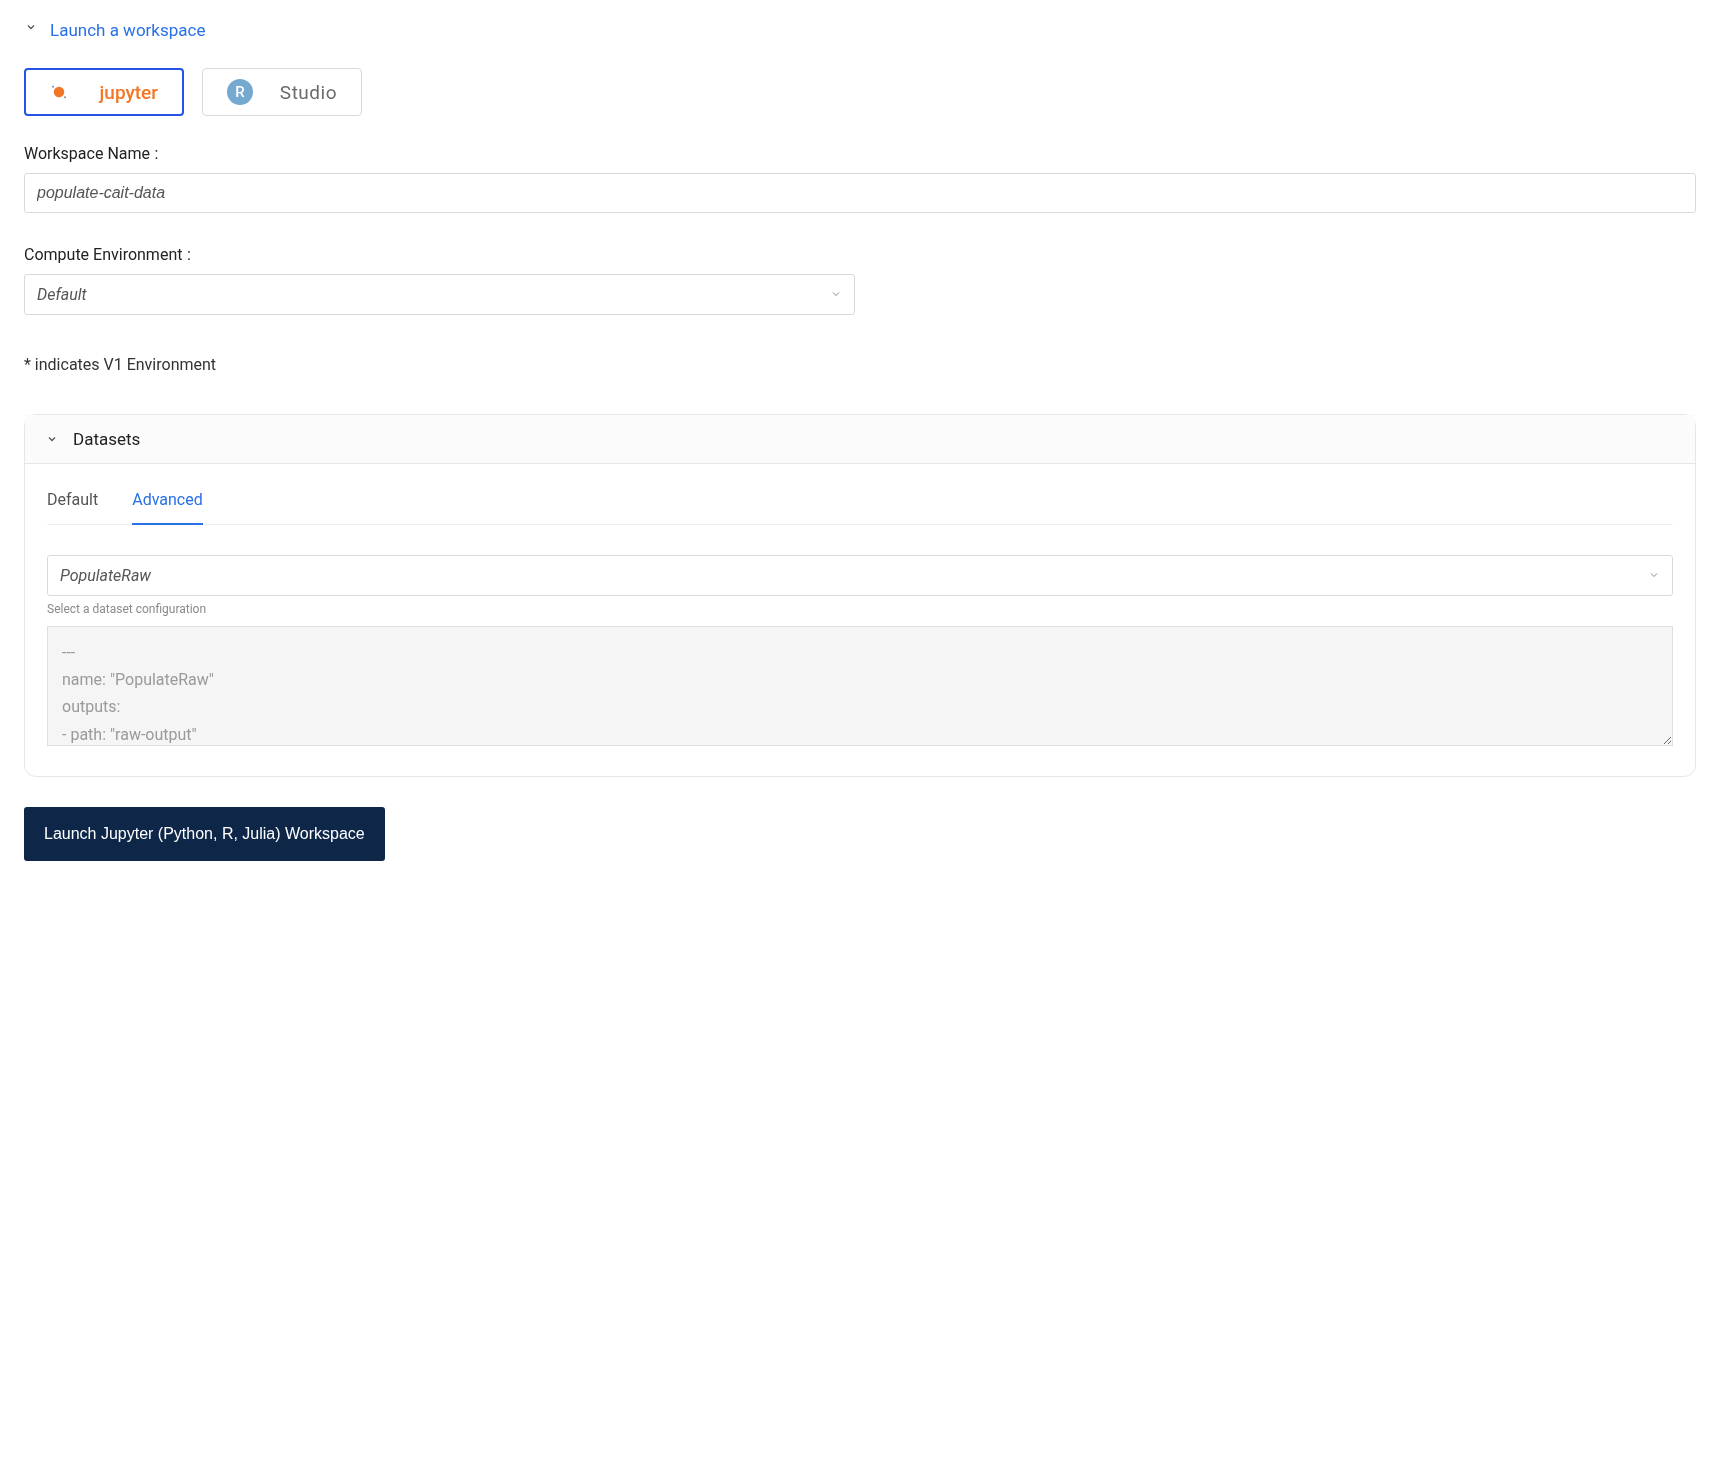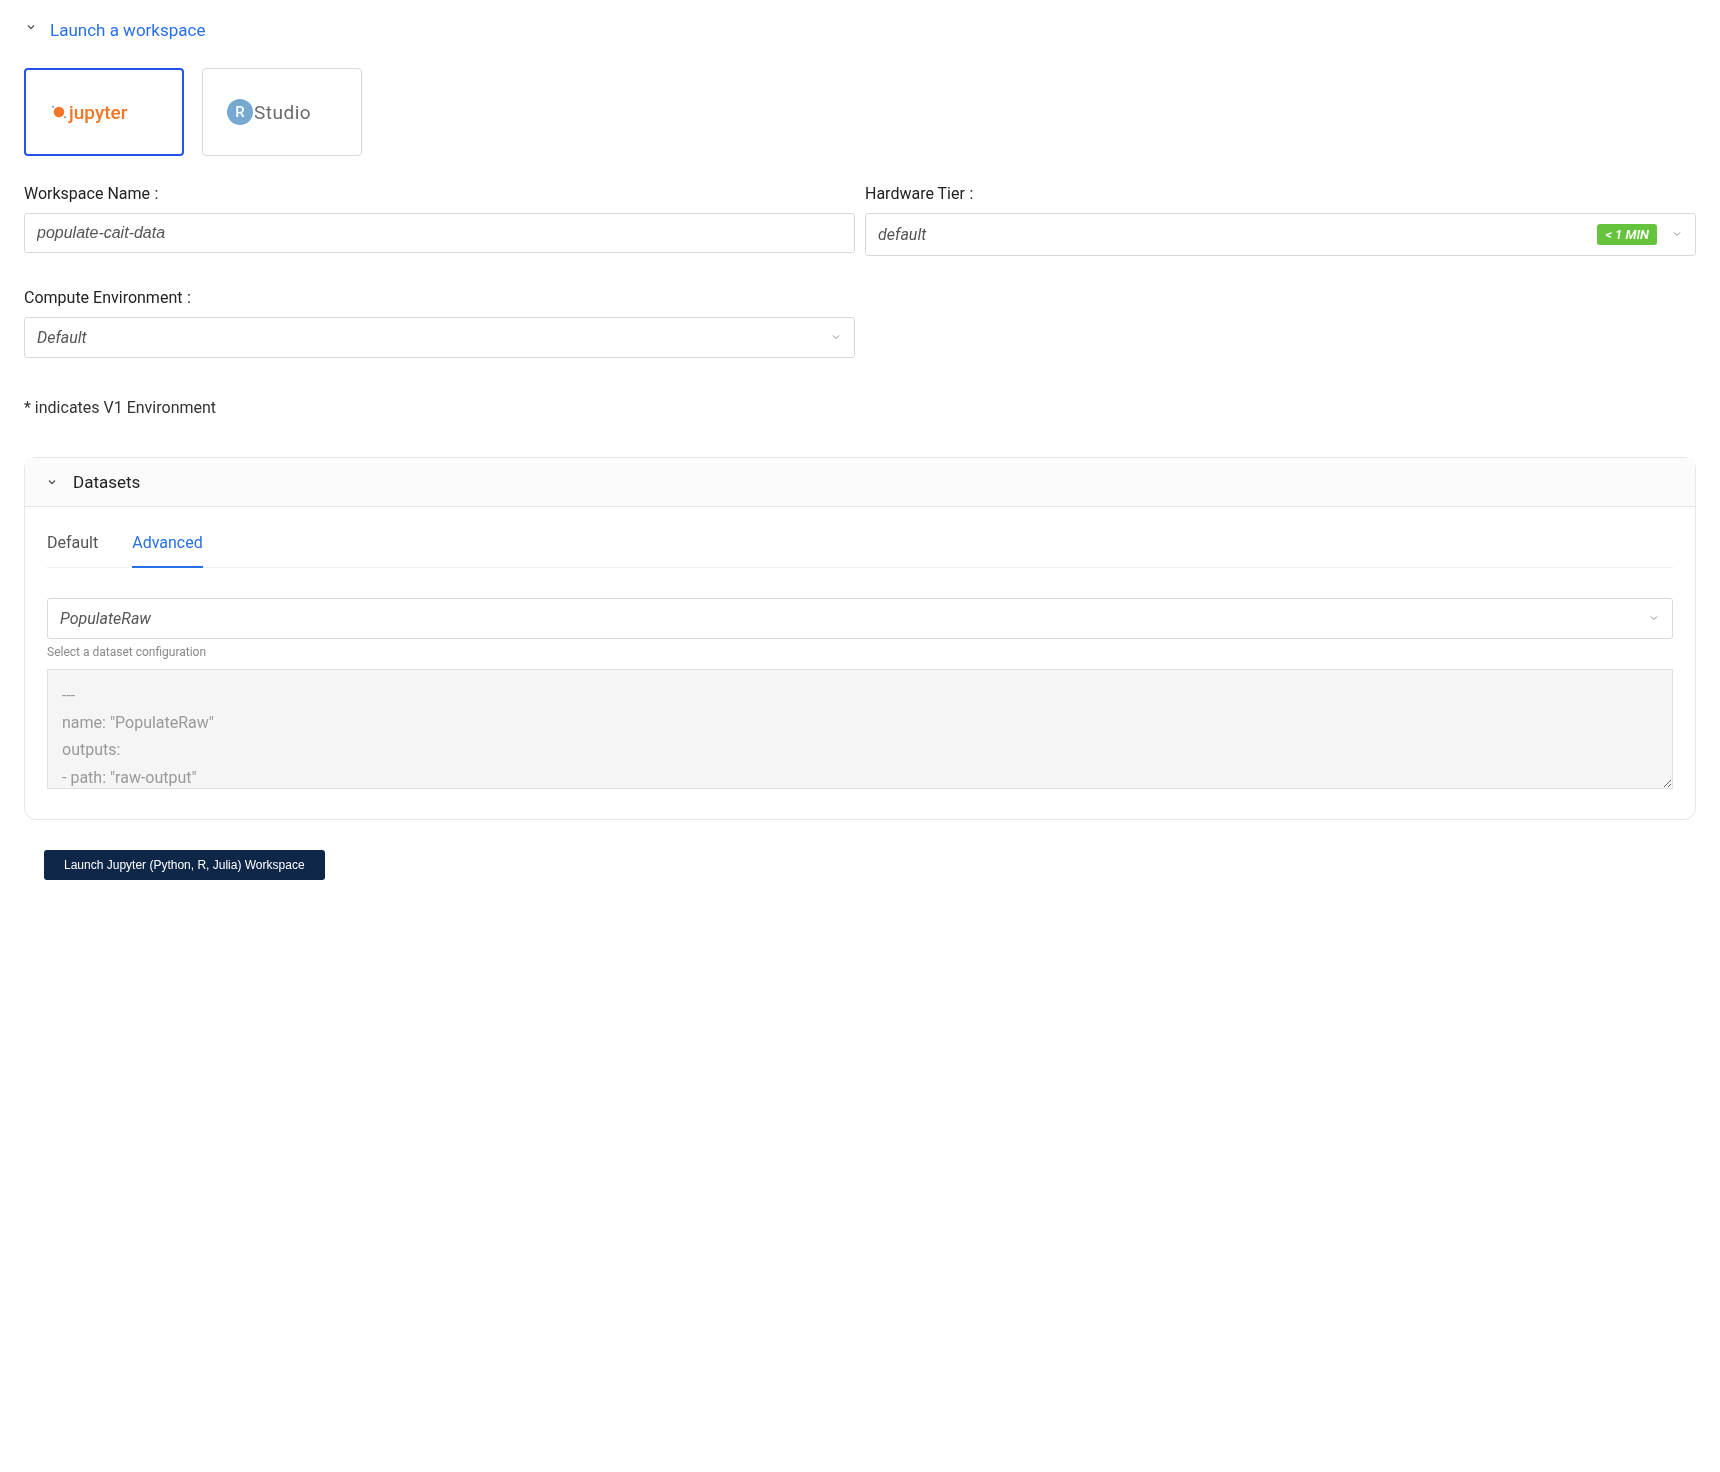--- a/index.html
+++ b/index.html
@@ -30,27 +30,27 @@
   .chev svg { stroke: #555; }
 
   .tool-row {
     display: flex;
     gap: 18px;
     margin-bottom: 28px;
   }
   .tool-card {
     border: 1px solid #d9d9d9;
     border-radius: 4px;
-    padding: 30px 24px;
+    padding: 10px 24px;
     display: flex;
     align-items: center;
     gap: 1px;
     cursor: pointer;
     min-width: 160px;
-    justify-content: flex-start;
+    justify-content: space-between;
   }
   .tool-card.selected {
     border: 2px solid #2752e7;
   }
   .jup-label { color: #f37626; font-size: 19px; font-weight: 500; }
   .rstudio-label { color: #6b6b6b; font-size: 19px; font-weight: 400; letter-spacing: 0.5px;}
   .jup-icon { width: 18px; height: 18px; }
   .r-badge {
     width: 26px; height: 26px; border-radius: 50%;
     background: #75a9d0; color: #fff; font-weight: 500;
@@ -146,25 +146,24 @@
     line-height: 1.7;
     resize: both;
     white-space: pre;
   }
 
   .launch-btn {
     margin-top: 30px;
     background: #0e2749;
     color: #fff;
     border: none;
-    padding: 8px 20px;
-    font-size: 12px;
+    padding: 18px 20px;
+    font-size: 16px;
     border-radius: 3px;
     cursor: pointer;
-    margin-left: 20px;
   }
 </style>
 </head>
 <body>
 
 
 
 
 <div class="header-row">
   <span class="chev">
@@ -191,34 +190,20 @@
     <span class="r-badge">R</span>
     <span class="rstudio-label">Studio</span>
   </div>
 </div>
 
 
 <div class="form-grid">
   <div class="form-col">
     <label class="form-label colon">Workspace Name</label>
     <input class="text-input" type="text" value="populate-cait-data" style="">
-  </div>
-  <div class="form-col">
-    <label class="form-label colon">Hardware Tier</label>
-    <div class="select-input">
-      <span>default</span>
-      <span class="tier-right">
-        <span class="tier-badge">&lt; 1 MIN</span>
-        <span class="select-arrow">
-          <svg width="12" height="12" viewBox="0 0 24 24" fill="none" stroke-width="2">
-              <polyline points="6 9 12 15 18 9"></polyline>
-            </svg>
-        </span>
-      </span>
-    </div>
   </div>
 </div>
 
 
 <div class="form-grid">
   <div class="form-col">
     <label class="form-label colon">Compute Environment</label>
     <div class="select-input">
       <span>Default</span>
       <span class="select-arrow">

